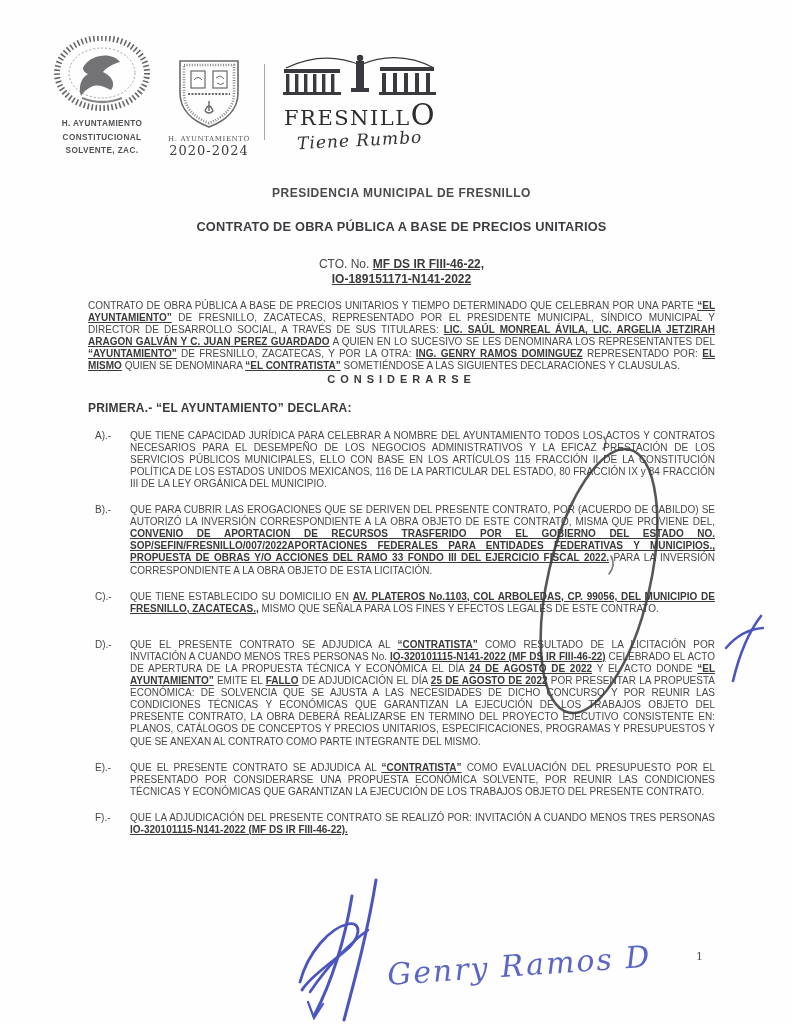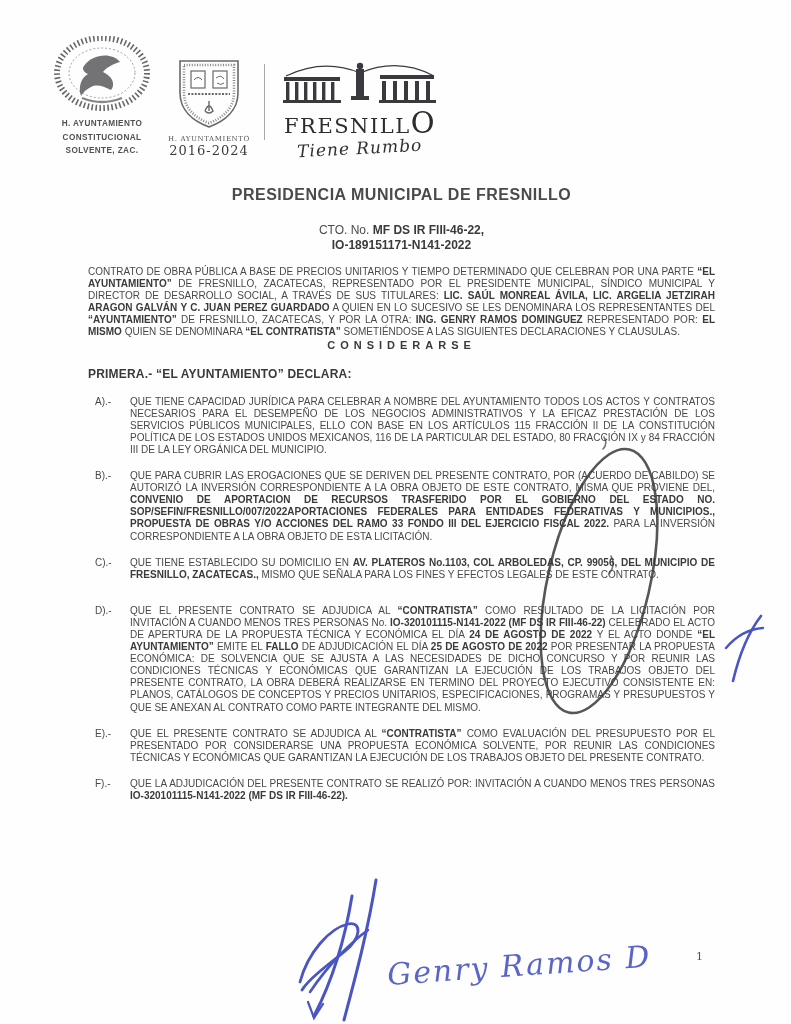--- a/index.html
+++ b/index.html
@@ -7,35 +7,35 @@
        background:#fefefe;font-family:"Liberation Sans",sans-serif;color:#48484b;}
   .abs{position:absolute;}
 
   
   .seal1{left:50px;top:36px;width:104px;text-align:center;}
   .seal1 .cap{font-size:8.2px;font-weight:bold;color:#515155;line-height:10.5px;letter-spacing:.4px;margin-top:3px;}
   .seal2{left:168px;top:56px;width:82px;text-align:center;}
   .seal2 .cap1{font-size:7px;color:#55555a;letter-spacing:.6px;font-family:"DejaVu Serif",serif;margin-top:1px;}
   .seal2 .cap2{font-size:13px;color:#3c3c40;font-family:"DejaVu Serif",serif;letter-spacing:1px;}
   .hdr-divider{left:264px;top:64px;width:1px;height:76px;background:#a8a8ac;}
-  .brand{left:270px;top:60px;width:180px;text-align:center;}
+  .brand{left:270px;top:52px;width:180px;text-align:center;}
   .brand .word{font-family:"DejaVu Serif",serif;color:#2d2d30;font-size:21px;letter-spacing:1.5px;line-height:22px;margin-top:2px;}
   .brand .word .bigO{font-size:29px;}
   .brand .tag{font-family:"DejaVu Serif",serif;font-style:italic;font-size:17px;color:#313134;
               transform:rotate(-3deg);display:inline-block;margin-top:1px;letter-spacing:1px;}
 
   
   .doc-body{left:88px;top:186px;width:627px;}
-  .t1{font-size:16px;color:#4a4a4e;text-align:center;letter-spacing:.5px;margin:0 0 19px;}
+  .t1{font-size:12px;color:#4a4a4e;text-align:center;letter-spacing:.5px;margin:0 0 19px;}
   .t2{font-size:17px;font-weight:bold;color:#3c3c40;text-align:center;letter-spacing:.4px;margin:0 0 14px;}
   .t3{font-size:12.8px;font-weight:bold;color:#3c3c40;text-align:center;letter-spacing:.2px;margin:0 0 23px;}
   .refblock{font-size:12px;line-height:15px;text-align:center;color:#4a4a4e;margin:0 0 13px;}
   .refblock .b{font-weight:bold;color:#3a3a3d;}
   p.body-par{font-size:10px;line-height:12.1px;text-align:justify;margin:0;}
-  .b{font-weight:bold;color:#3a3a3d;}
+  .b{font-weight:bold;color:#3a3a3d;text-decoration:underline;}
   .intro{margin:0 0 19px;}
   .decl-head{font-size:11px;font-weight:bold;color:#3a3a3d;text-align:center;letter-spacing:5px;margin:0 0 14px;}
   .primera{font-size:12px;font-weight:bold;color:#3a3a3d;margin:16px 0 15px;letter-spacing:.2px;}
   .clause{display:flex;margin:0 0 14px;}
   .clause.gap-lg{margin-bottom:24px;}
   .clause-label{flex:0 0 42px;padding-left:7px;box-sizing:border-box;font-size:10px;color:#47474a;}
   .clause-text{flex:1;font-size:10px;line-height:12.1px;text-align:justify;}
 
   .page-num{left:696px;top:950px;font-size:11px;color:#505054;font-family:"DejaVu Serif",serif;}
 
@@ -65,21 +65,21 @@
   <svg width="74" height="74" viewBox="0 0 74 74">
     <path class="gray" d="M8 5 h58 v32 c0 17 -13 28 -29 34 C21 65 8 54 8 37 Z" stroke-width="1.6"></path>
     <path class="gray" d="M12 9 h50 v28 c0 15 -11 25 -25 30 C23 62 12 52 12 37 Z" stroke-width="2.6" stroke-dasharray="1 1.6" opacity=".8"></path>
     <rect class="gray" x="19" y="15" width="14" height="17" stroke-width="1.2"></rect>
     <rect class="gray" x="41" y="15" width="14" height="17" stroke-width="1.2"></rect>
     <path class="gray" d="M22 24 q4 -5 8 0 M44 22 q5 -4 8 1 M45 27 q4 3 7 0" stroke-width="1"></path>
     <path class="gray" d="M16 38 h42" stroke-width="2" stroke-dasharray="2 1.4"></path>
     <path class="gray" d="M33 55 q4 -10 8 0 q-4 4 -8 0 M37 45 v10" stroke-width="1.4"></path>
   </svg>
   <div class="cap1">H. AYUNTAMIENTO</div>
-  <div class="cap2">2016-2024</div>
+  <div class="cap2">2020-2024</div>
 </div>
 
 <div class="abs hdr-divider"></div>
 
 <div class="abs brand">
   <svg width="156" height="46" viewBox="0 0 156 46">
     <path d="M4 16 Q 42 -2 78 13 Q 116 -3 152 16" fill="none" stroke="#3a3a3e" stroke-width="1.2"></path>
     <rect x="2" y="17" width="56" height="4" fill="#3a3a3e"></rect>
     <g fill="#3a3a3e">
       <rect x="4" y="22" width="3.4" height="18"></rect>
@@ -102,20 +102,21 @@
       <rect x="144" y="21" width="4" height="19"></rect>
     </g>
     <rect x="97" y="40" width="57" height="3" fill="#3a3a3e"></rect>
   </svg>
   <div class="word"><span>FRESNILL</span><span class="bigO">O</span></div>
   <div class="tag">Tiene Rumbo</div>
 </div>
 
 <div class="abs doc-body">
   <h1 class="t1">PRESIDENCIA MUNICIPAL DE FRESNILLO</h1>
+  <h3 class="t3">CONTRATO DE OBRA PÚBLICA A BASE DE PRECIOS UNITARIOS</h3>
 
   <div class="refblock">
     <div><span>CTO. No. </span><span class="b">MF DS IR FIII-46-22,</span></div>
     <div class="b">IO-189151171-N141-2022</div>
   </div>
 
   <p class="body-par intro"><span>CONTRATO DE OBRA PÚBLICA A BASE DE PRECIOS UNITARIOS Y TIEMPO DETERMINADO QUE CELEBRAN POR UNA PARTE </span><span class="b">“EL AYUNTAMIENTO”</span><span> DE FRESNILLO, ZACATECAS, REPRESENTADO POR EL PRESIDENTE MUNICIPAL, SÍNDICO MUNICIPAL Y DIRECTOR DE DESARROLLO SOCIAL, A TRAVÉS DE SUS TITULARES: </span><span class="b">LIC. SAÚL MONREAL ÁVILA, LIC. ARGELIA JETZIRAH ARAGON GALVÁN Y C. JUAN PEREZ GUARDADO</span><span> A QUIEN EN LO SUCESIVO SE LES DENOMINARA LOS REPRESENTANTES DEL </span><span class="b">“AYUNTAMIENTO”</span><span> DE FRESNILLO, ZACATECAS, Y POR LA OTRA: </span><span class="b">ING. GENRY RAMOS DOMINGUEZ</span><span> REPRESENTADO POR: </span><span class="b">EL MISMO</span><span> QUIEN SE DENOMINARA </span><span class="b">“EL CONTRATISTA”</span><span> SOMETIÉNDOSE A LAS SIGUIENTES DECLARACIONES Y CLAUSULAS.</span></p>
 
   <div class="decl-head">CONSIDERARSE</div>
   <div class="primera">PRIMERA.- “EL AYUNTAMIENTO” DECLARA:</div>

